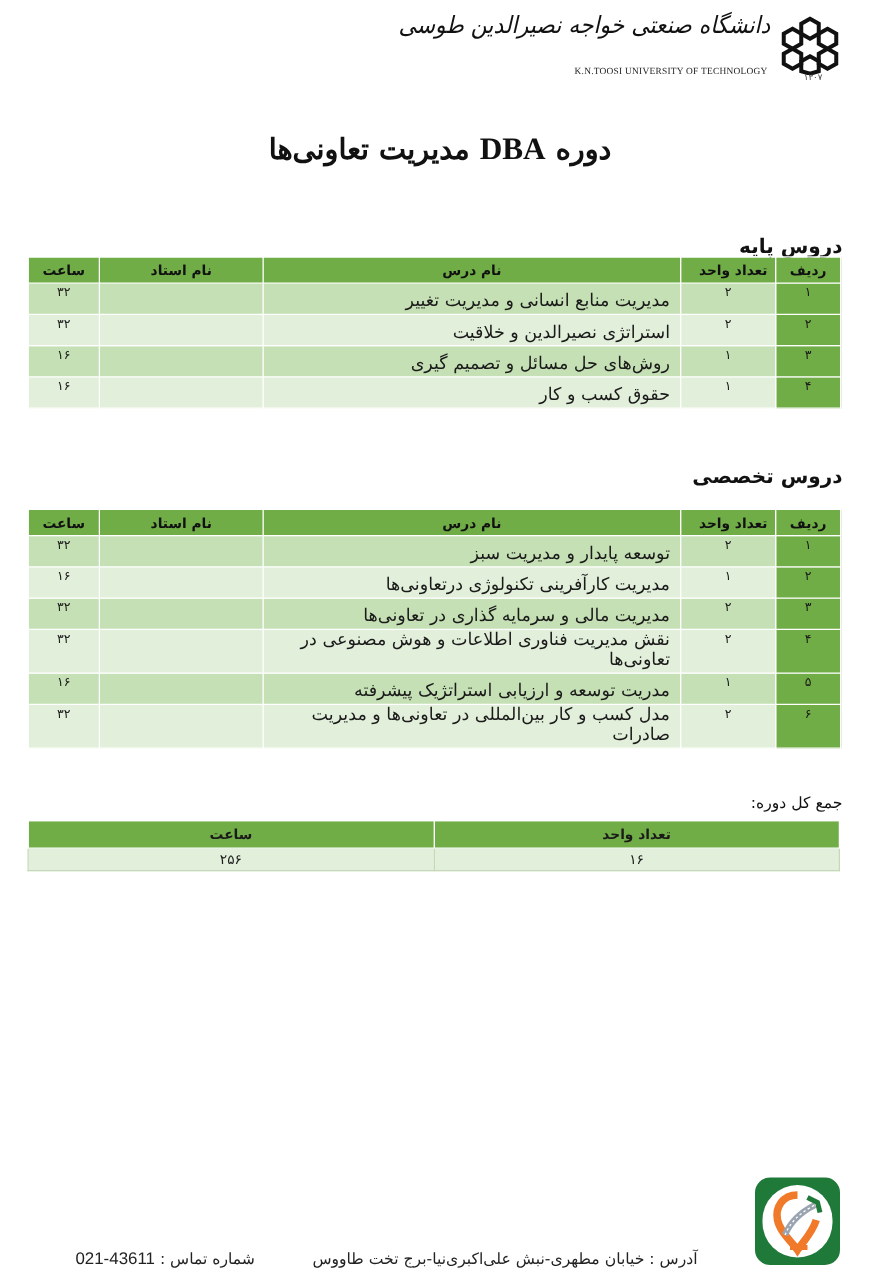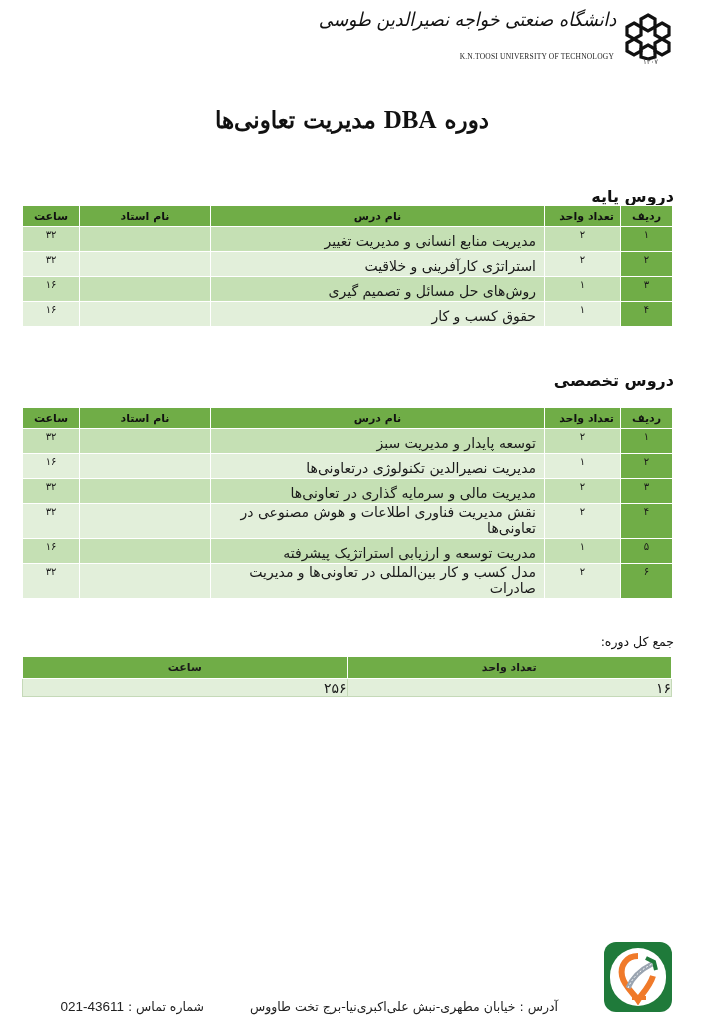--- a/index.html
+++ b/index.html
@@ -27,21 +27,21 @@
     table.grid td.course { text-align: right; font-size: 14px; vertical-align: bottom; padding-bottom: 2px; }
     table.grid th.c-rownum { text-align: center; }
     table.grid th.c-units { text-align: right; }
     table.grid th.c-course { text-align: center; }
     table.grid th.c-teacher { text-align: center; }
     table.grid th.c-hours { text-align: center; }
 
     .total-label { position: absolute; top: 621px; right: 30px; direction: rtl; font-size: 12.5px; color: #111; margin-top: 13px; }
     table.totals { position: absolute; left: 22px; top: 656px; width: 650px; border-collapse: collapse; direction: rtl; table-layout: fixed; }
     table.totals th { background: #70ad47; height: 22px; font-size: 11px; font-weight: bold; border: 1px solid #ffffff; text-align: center; }
-    table.totals td { background: #e2efda; height: 18px; font-size: 14px; border: 1px solid #c5d9b8; }
+    table.totals td { background: #e2efda; height: 18px; font-size: 11px; text-align: center; border: 1px solid #c5d9b8; }
 
     .footer-logo { position: absolute; left: 604px; top: 942px; width: 68px; height: 70px; border-radius: 12px; background: #1f7a3a; }
     .footer-logo .inner { position: absolute; left: 6px; top: 6px; width: 56px; height: 58px; border-radius: 28px; background: #ffffff; }
     .footer-text { position: absolute; top: 999px; left: 18px; width: 540px; direction: rtl; font-size: 12.5px; color: #222; white-space: nowrap; }
     .footer-text .addr { margin-left: 42px; }
     .footer-text .phone-num { font-family: "Liberation Sans", sans-serif; direction: ltr; unicode-bidi: embed; font-size: 13.5px; margin-left: 48px; }
   </style>
 </head>
 <body>
 
@@ -89,21 +89,21 @@
     <tr class="odd">
       <td class="rownum">۱</td>
       <td class="units">۲</td>
       <td class="course">مدیریت منابع انسانی و مدیریت تغییر</td>
       <td class="teacher"></td>
       <td class="hours">۳۲</td>
     </tr>
     <tr class="even">
       <td class="rownum">۲</td>
       <td class="units">۲</td>
-      <td class="course">استراتژی کارآفرینی و خلاقیت</td>
+      <td class="course">استراتژی نصیرالدین و خلاقیت</td>
       <td class="teacher"></td>
       <td class="hours">۳۲</td>
     </tr>
     <tr class="odd">
       <td class="rownum">۳</td>
       <td class="units">۱</td>
       <td class="course">روش‌های حل مسائل و تصمیم گیری</td>
       <td class="teacher"></td>
       <td class="hours">۱۶</td>
     </tr>
@@ -139,21 +139,21 @@
     <tr class="odd">
       <td class="rownum">۱</td>
       <td class="units">۲</td>
       <td class="course">توسعه پایدار و مدیریت سبز</td>
       <td class="teacher"></td>
       <td class="hours">۳۲</td>
     </tr>
     <tr class="even">
       <td class="rownum">۲</td>
       <td class="units">۱</td>
-      <td class="course">مدیریت نصیرالدین تکنولوژی درتعاونی‌ها</td>
+      <td class="course">مدیریت کارآفرینی تکنولوژی درتعاونی‌ها</td>
       <td class="teacher"></td>
       <td class="hours">۱۶</td>
     </tr>
     <tr class="odd">
       <td class="rownum">۳</td>
       <td class="units">۲</td>
       <td class="course">مدیریت مالی و سرمایه گذاری در تعاونی‌ها</td>
       <td class="teacher"></td>
       <td class="hours">۳۲</td>
     </tr>

